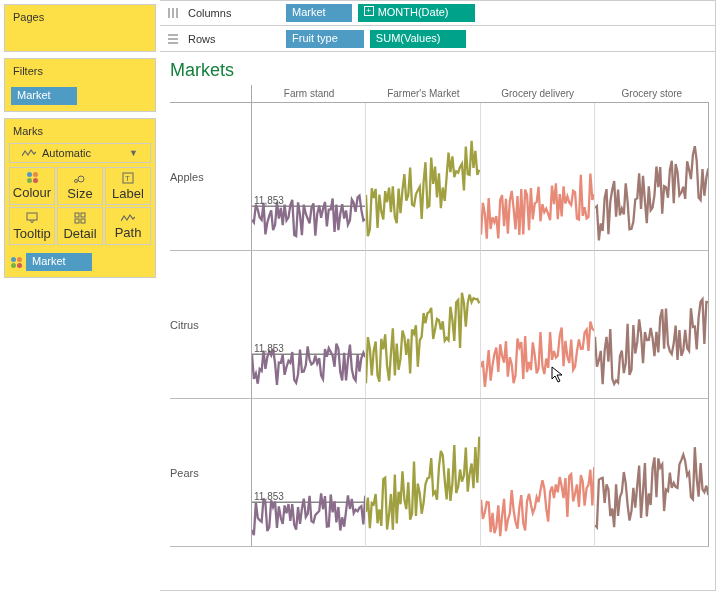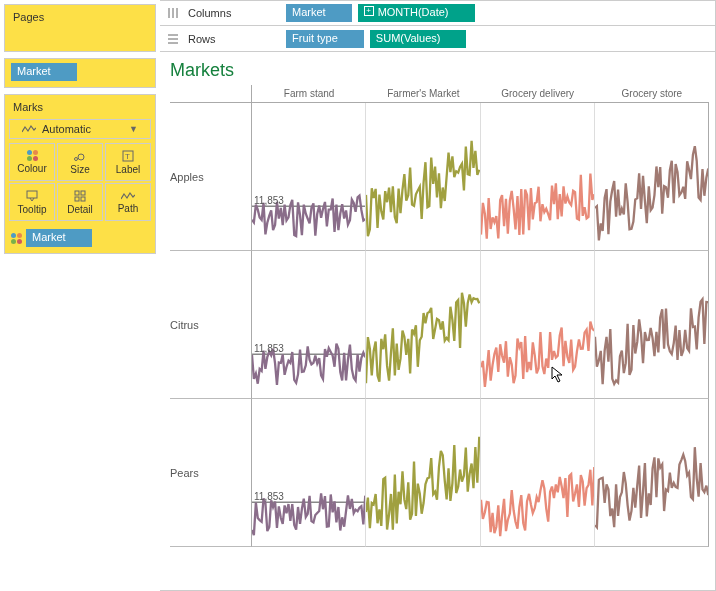--- a/index.html
+++ b/index.html
@@ -66,21 +66,21 @@
     border: 1px solid #ccc;
     display: flex;
     flex-direction: column;
     align-items: center;
     justify-content: center;
     padding: 3px 2px;
     font-size: 9px;
     gap: 2px;
     height: 38px;
   }
-  .mark-btn .mk-label { font-size: 10px; color: #333; }
+  .mark-btn .mk-label { font-size: 13px; color: #333; }
   .colour-pill-row {
     display: flex;
     align-items: center;
     gap: 4px;
     padding: 4px 6px 6px 6px;
   }
   .colour-dots {
     display: grid;
     grid-template-columns: 5px 5px;
     grid-template-rows: 5px 5px;
@@ -168,20 +168,21 @@
 </head>
 <body>
 
 <div class="sidebar">
   <div class="panel">
     <div class="panel-header">Pages</div>
     <div class="panel-body" style="height:22px"></div>
   </div>
 
   <div class="panel">
+    <div class="panel-header">Filters</div>
     <div class="panel-body">
       <span class="pill">
         <span>Market</span>
       </span>
     </div>
   </div>
 
   <div class="panel">
     <div class="panel-header">Marks</div>
     <div class="marks-type">

